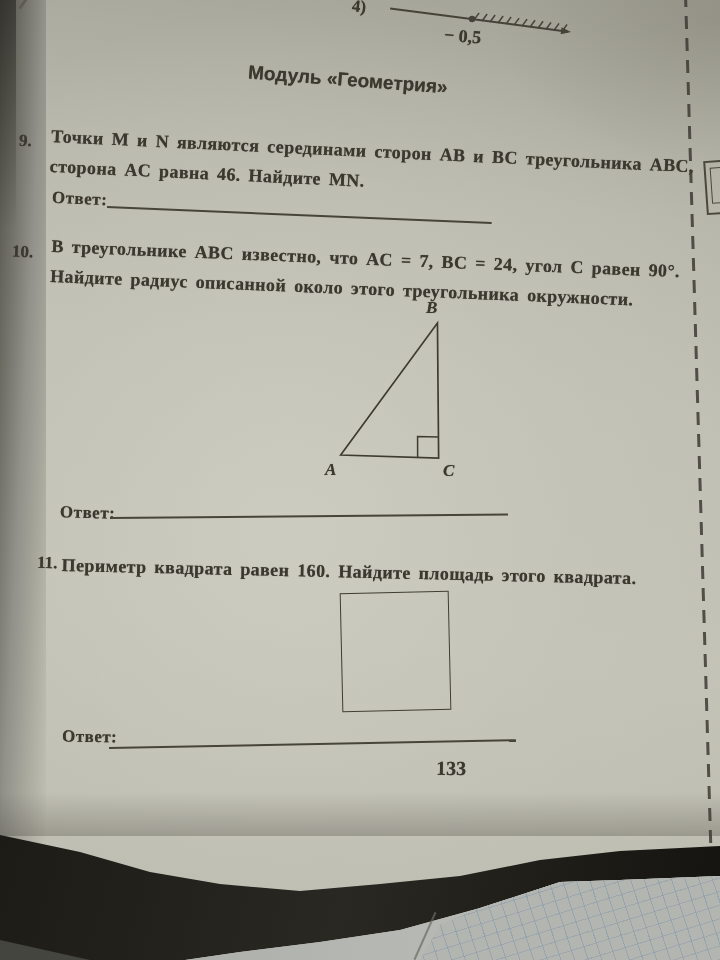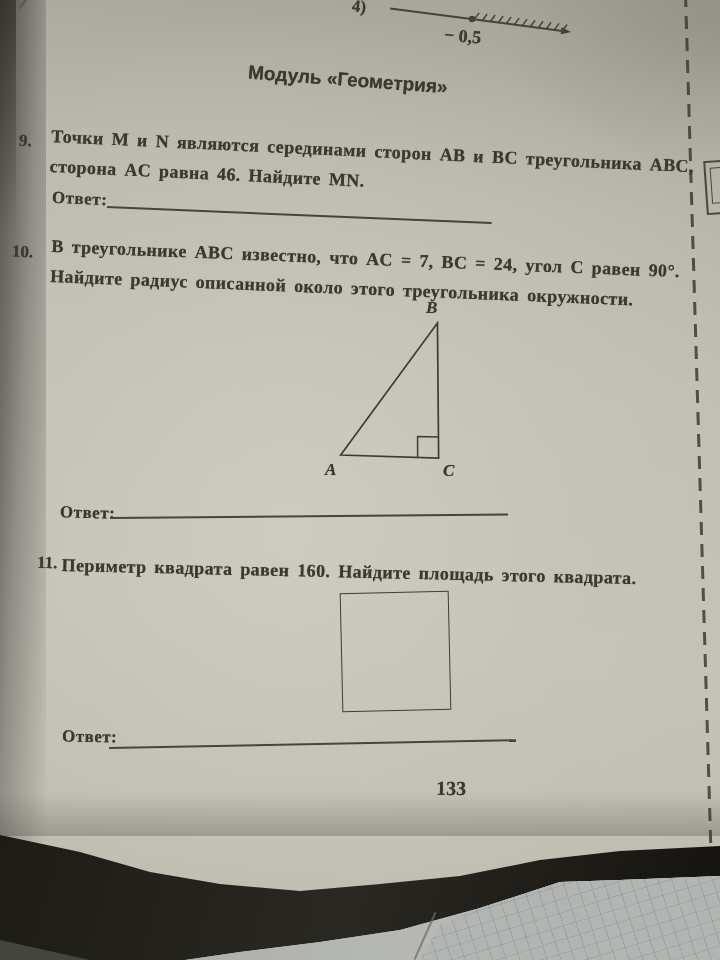--- a/index.html
+++ b/index.html
@@ -124,21 +124,21 @@
   <div class="abs txt vlabel" style="left:443px;top:461px;">C</div>
   <div class="abs txt serif answer" style="left:60px;top:503px;transform:rotate(1.6deg);">Ответ:</div>
   <div class="abs rule" style="left:110px;top:517px;width:398px;transform:rotate(-0.5deg);"></div>
 
   <div class="abs txt serif num" style="left:37px;top:553px;transform:rotate(1.4deg);">11.</div>
   <div class="abs txt serif problem-text" style="left:62px;top:550px;transform:rotate(1.3deg);transform-origin:left top;">Периметр квадрата равен 160. Найдите площадь этого квадрата.</div>
   <div class="abs square-fig"></div>
   <div class="abs txt serif answer" style="left:62px;top:727px;transform:rotate(1deg);">Ответ:</div>
   <div class="abs rule" style="left:109px;top:747px;width:407px;height:1.7px;transform:rotate(-1.1deg);"></div>
 
-  <div class="abs txt serif" style="left:436px;top:757px;font-size:20px;transform:rotate(1deg);margin-top:20px;">133</div>
+  <div class="abs txt serif" style="left:436px;top:757px;font-size:20px;transform:rotate(1deg);">133</div>
 
   <div class="abs dashed-line"></div>
   <div class="abs cut-icon-outer">
     <div class="cut-icon-inner"></div>
   </div>
 
   <div class="abs curve-shadow"></div>
   <div class="abs desk"></div>
   <div class="abs bottom-notebook"></div>
   <div class="abs grid-paper"></div>

